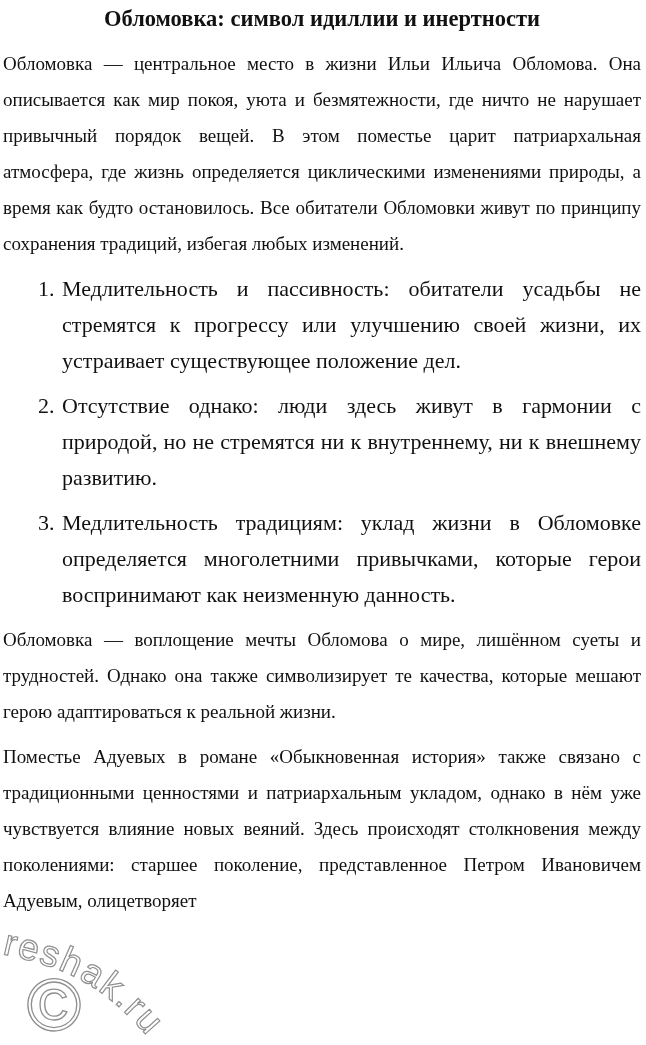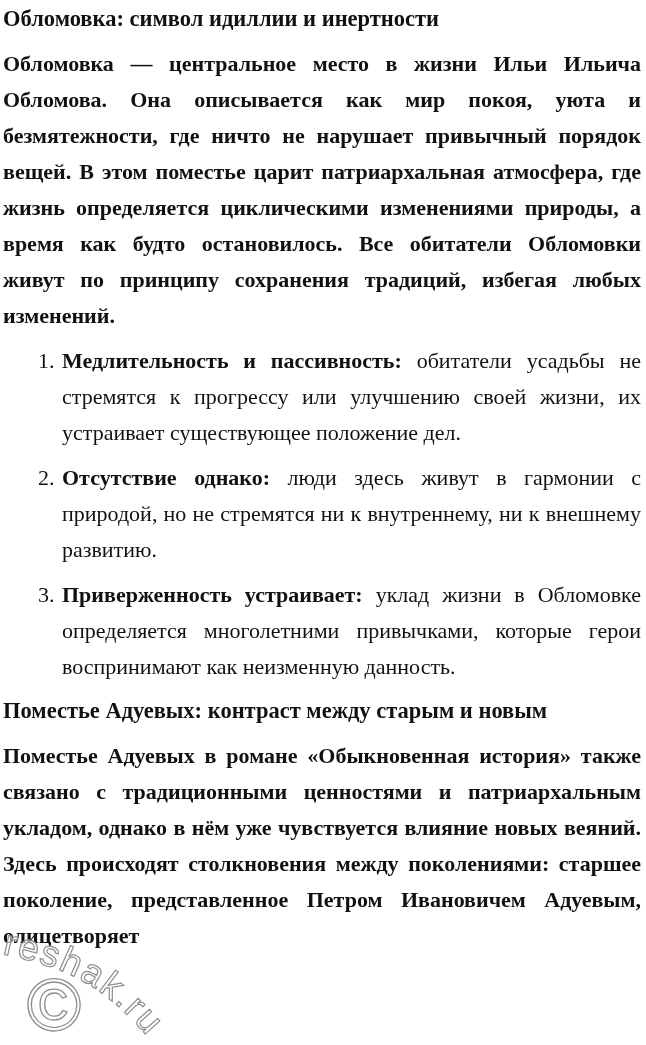--- a/index.html
+++ b/index.html
@@ -18,45 +18,44 @@
   .doc {
     padding: 2px 5px 0 3px;
     box-sizing: border-box;
     width: 646px;
   }
   .doc-heading {
     font-size: 22.5px;
     font-weight: bold;
     line-height: 34px;
     margin: 0 0 10px 0;
-    text-align: left;
+    text-align: center;
   }
   .doc-heading.second {
     margin-top: 2px;
   }
   .doc-para {
-    font-size: 22px;
+    font-size: 19px;
     line-height: 36px;
     text-align: justify;
     margin: 0 0 9px 0;
-    font-weight: bold;
   }
   ol.doc-list {
     margin: 0 0 9px 0;
     padding: 0 0 0 57px;
     font-size: 22px;
     line-height: 36px;
   }
   ol.doc-list li {
     text-align: justify;
     margin: 0 0 9px 0;
     padding-left: 2px;
   }
   ol.doc-list li .lead {
-    font-weight: bold;
+    font-weight: normal;
   }
   .watermark {
     position: absolute;
     left: -4px;
     top: 922px;
     width: 200px;
     height: 125px;
     pointer-events: none;
   }
   .watermark svg {
@@ -76,26 +75,26 @@
 
 
   <ol class="doc-list">
     <li>
       <span class="lead">Медлительность и пассивность:</span><span> обитатели усадьбы не стремятся к прогрессу или улучшению своей жизни, их устраивает существующее положение дел.</span>
     </li>
     <li>
       <span class="lead">Отсутствие однако:</span><span> люди здесь живут в гармонии с природой, но не стремятся ни к внутреннему, ни к внешнему развитию.</span>
     </li>
     <li>
-      <span class="lead">Приверженность устраивает:</span><span> уклад жизни в Обломовке определяется многолетними привычками, которые герои воспринимают как неизменную данность.</span>
+      <span class="lead">Медлительность традициям:</span><span> уклад жизни в Обломовке определяется многолетними привычками, которые герои воспринимают как неизменную данность.</span>
     </li>
   </ol>
 
+  <p class="doc-para">Обломовка — воплощение мечты Обломова о мире, лишённом суеты и трудностей. Однако она также символизирует те качества, которые мешают герою адаптироваться к реальной жизни.</p>
 
-  <h3 class="doc-heading second">Поместье Адуевых: контраст между старым и новым</h3>
 
   <p class="doc-para">Поместье Адуевых в романе «Обыкновенная история» также связано с традиционными ценностями и патриархальным укладом, однако в нём уже чувствуется влияние новых веяний. Здесь происходят столкновения между поколениями: старшее поколение, представленное Петром Ивановичем Адуевым, олицетворяет</p>
 
 </div>
 
 <div class="watermark">
   <svg viewBox="0 0 200 125" xmlns="http://www.w3.org/2000/svg">
     <defs>
       <path id="wm-arc" d="M 6,32 C 60,44 104,56 156,120" fill="none"></path>
     </defs>

